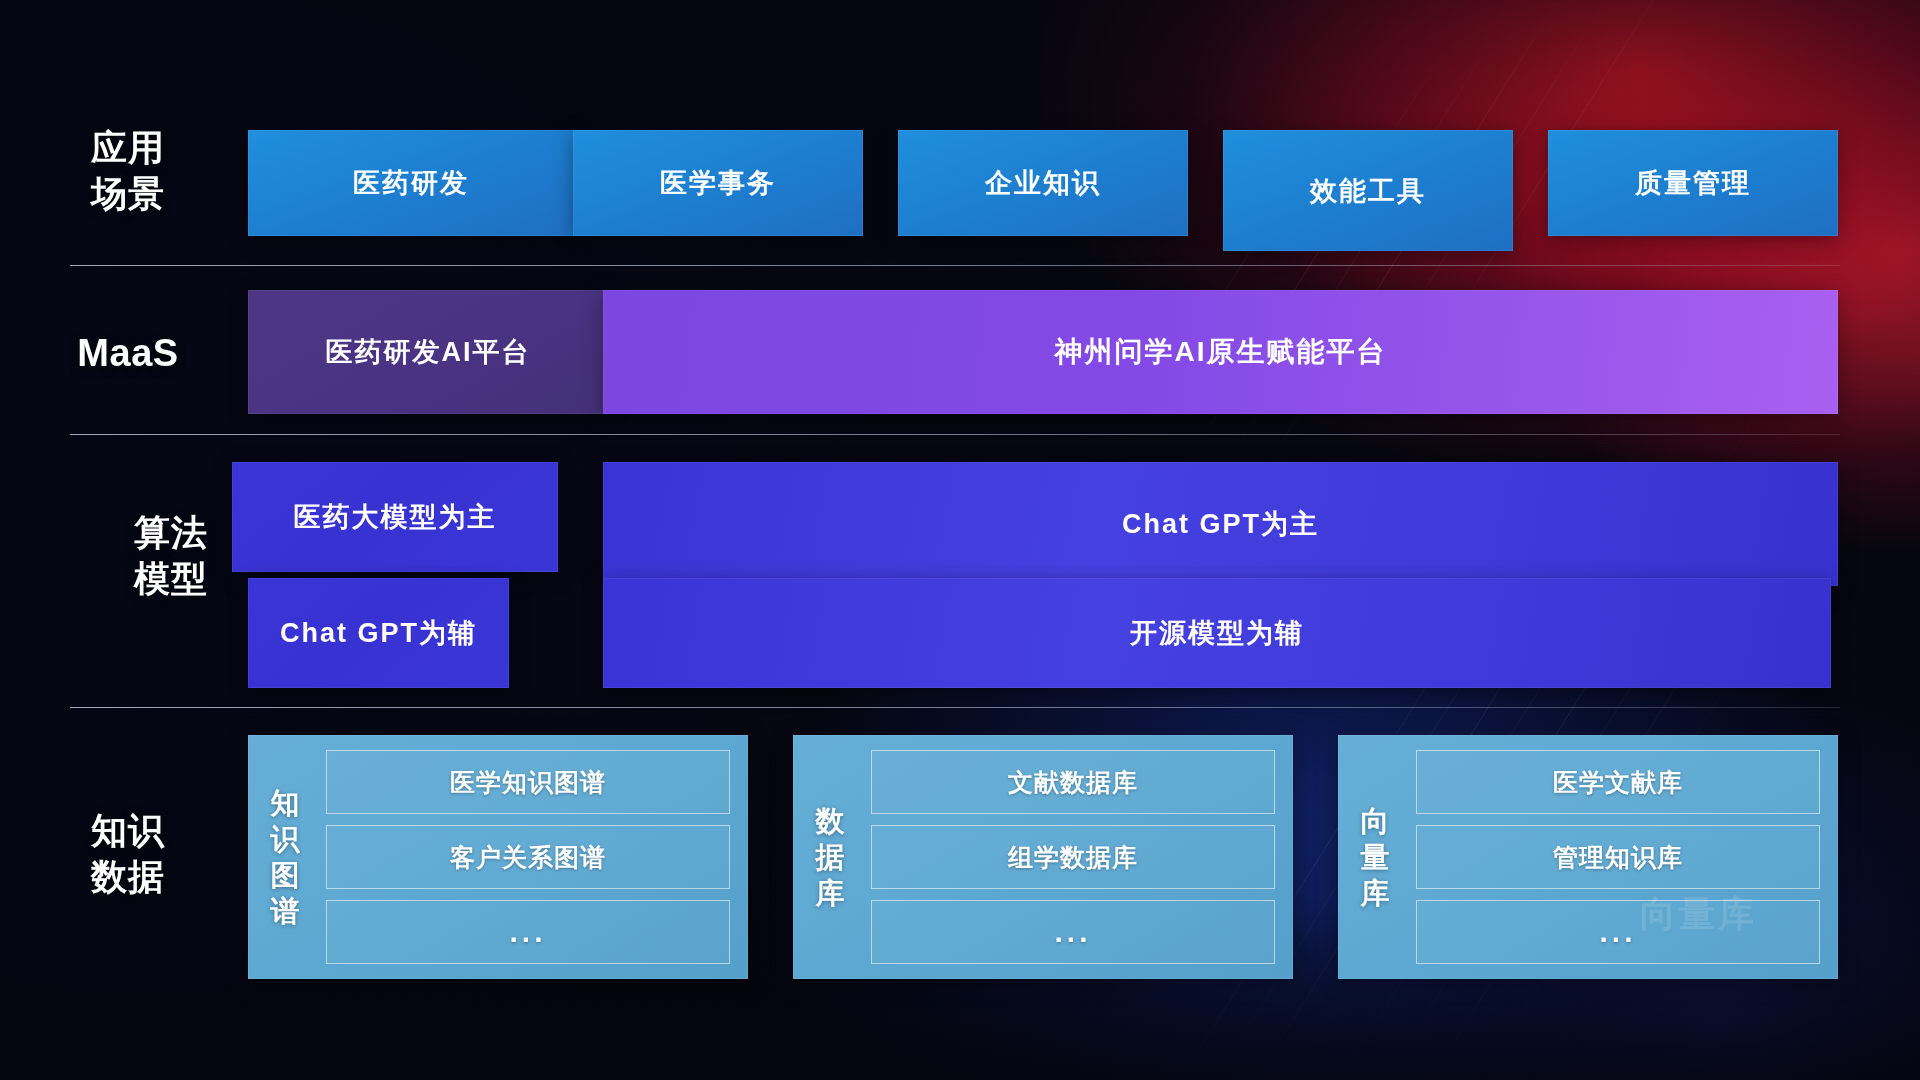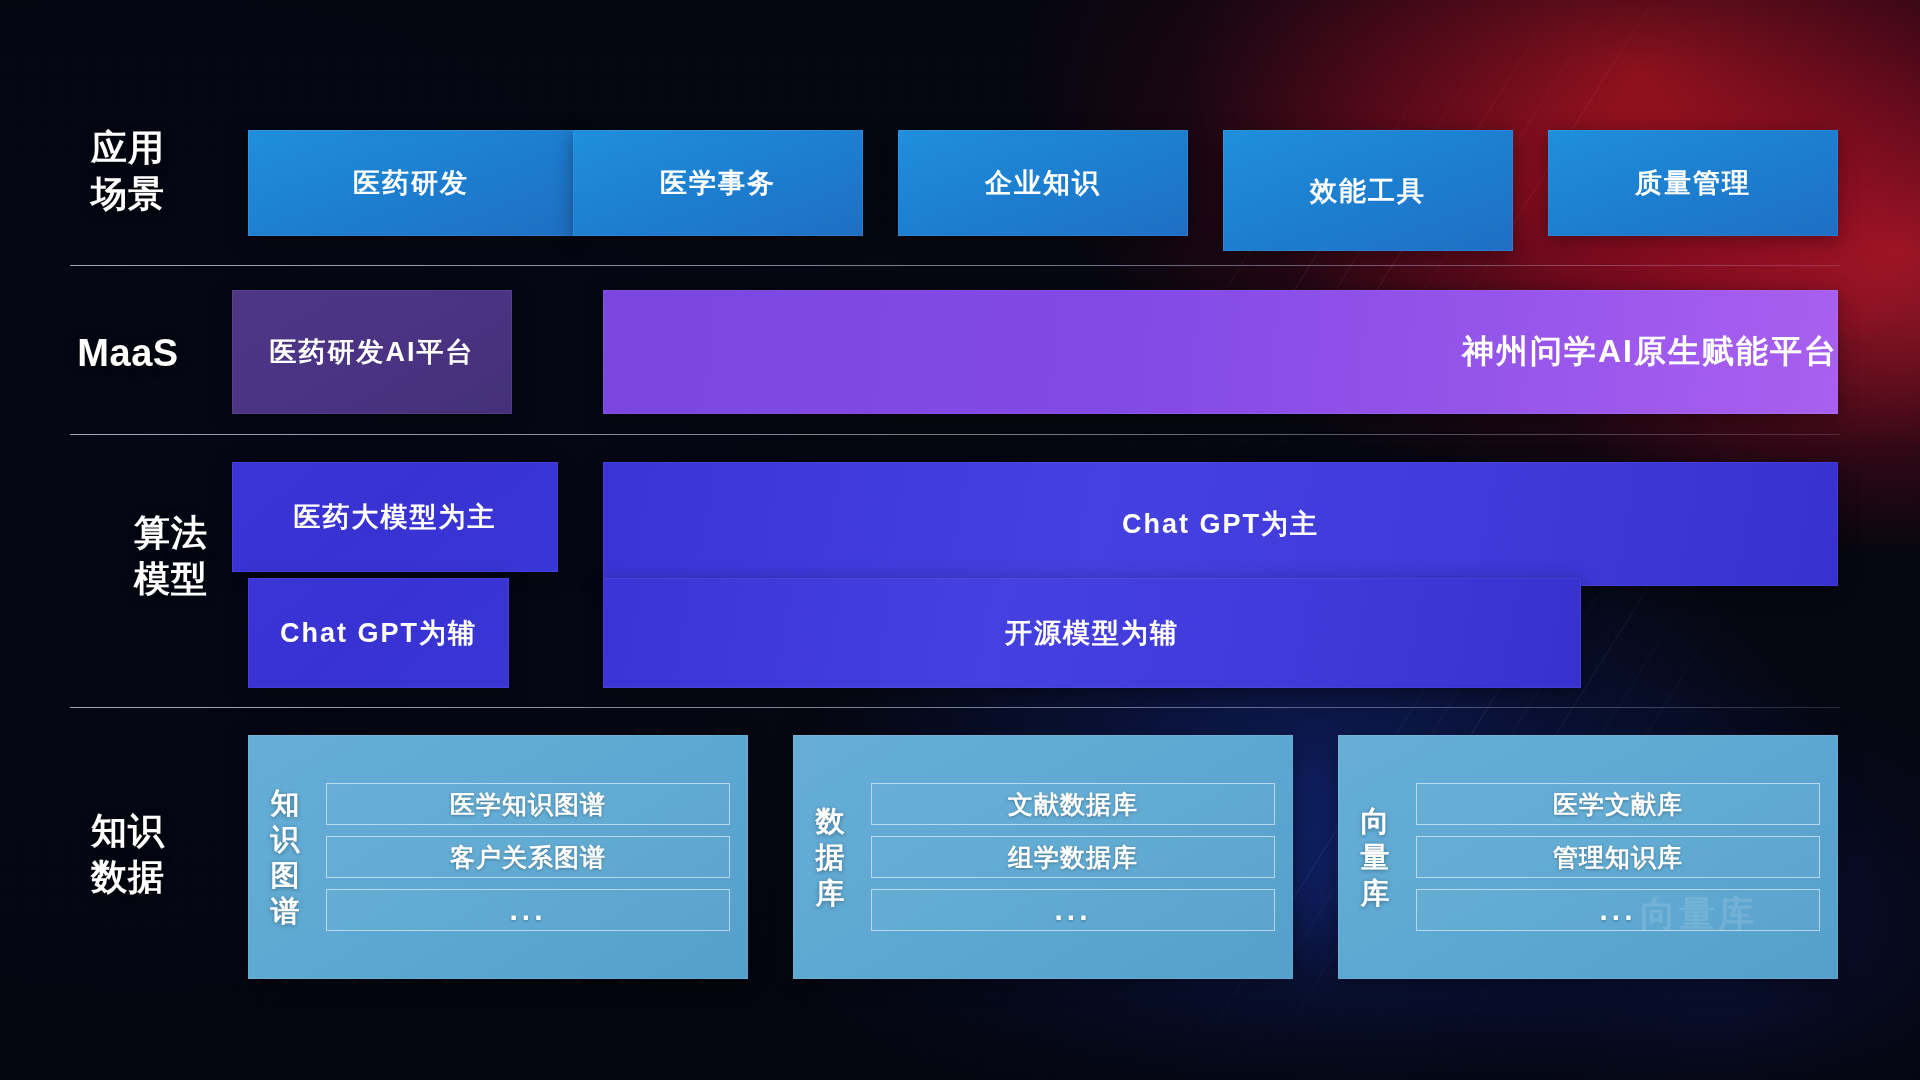--- a/index.html
+++ b/index.html
@@ -87,22 +87,21 @@
     display:flex; align-items:center; justify-content:center;
     color:#ffffff; font-weight:bold; letter-spacing:2px;
     box-shadow:inset 0 0 0 1px rgba(255,255,255,.06), 0 4px 18px rgba(0,0,0,.35);
   }
   .maas-box.narrow {
     background:linear-gradient(150deg,#4d3785 0%,#4a3382 55%,#443078 100%);
     font-size:27px;
   }
   .maas-box.wide {
     background:linear-gradient(96deg,#7b47e0 0%,#8349e6 42%,#9655ea 72%,#a95ff0 100%);
-    font-size:32px;
-    justify-content:flex-end;
+    font-size:28px;
   }
 
   
   .algo-box {
     position:absolute;
     display:flex; align-items:center; justify-content:center;
     color:#ffffff; font-weight:bold; letter-spacing:2px;
     font-size:27px;
     background:linear-gradient(140deg,#3b35d8 0%,#3832d2 45%,#3a36d6 100%);
     box-shadow:inset 0 0 0 1px rgba(255,255,255,.06), 0 4px 18px rgba(0,0,0,.35);
@@ -132,21 +131,21 @@
     text-shadow:0 1px 4px rgba(0,0,0,.35);
   }
   .k-vlabel span { display:block; }
   .k-items {
     flex:1 1 auto;
     display:flex; flex-direction:column;
     gap:11px;
     padding:14px 18px 14px 4px;
   }
   .k-item {
-    height:42px;
+    height:64px;
     border:1px solid rgba(255,255,255,.55);
     display:flex; align-items:center; justify-content:center;
     color:#ffffff;
     font-size:25px;
     font-weight:bold;
     letter-spacing:1px;
     background:rgba(255,255,255,.035);
     text-shadow:0 1px 3px rgba(0,0,0,.3);
     text-align:right;
   }
@@ -205,21 +204,21 @@
     <span>效能工具</span>
   </div>
   <div class="app-box" style="left:1548px; top:130px; width:290px; height:106px;">
     <span>质量管理</span>
   </div>
 
   <div class="divider" style="left:70px; top:265px; width:1770px;"></div>
 
   <div class="layer-label latin" style="left:48px; top:330px;">MaaS</div>
 
-  <div class="maas-box narrow" style="left:232px; top:290px; width:280px; height:124px;">
+  <div class="maas-box narrow" style="left:248px; top:290px; width:360px; height:124px;">
     <span>医药研发AI平台</span>
   </div>
   <div class="maas-box wide" style="left:603px; top:290px; width:1235px; height:124px;">
     <span>神州问学AI原生赋能平台</span>
   </div>
 
   <div class="divider" style="left:70px; top:434px; width:1770px;"></div>
 
   <div class="layer-label" style="left:48px; top:510px;text-align:right;">算法
 模型</div>
@@ -227,21 +226,21 @@
   <div class="algo-box" style="left:232px; top:462px; width:326px; height:110px;">
     <span>医药大模型为主</span>
   </div>
   <div class="algo-box wide" style="left:603px; top:462px; width:1235px; height:124px;">
     <span>Chat GPT为主</span>
   </div>
 
   <div class="algo-box" style="left:248px; top:578px; width:261px; height:110px;">
     <span>Chat GPT为辅</span>
   </div>
-  <div class="algo-box wide" style="left:603px; top:578px; width:978px; height:110px;">
+  <div class="algo-box wide" style="left:603px; top:578px; width:1228px; height:110px;">
     <span>开源模型为辅</span>
   </div>
 
   <div class="divider" style="left:70px; top:707px; width:1770px;"></div>
 
   <div class="layer-label" style="left:48px; top:808px;">知识
 数据</div>
 
   <div class="k-panel" style="left:248px; top:735px; width:500px; height:244px;">
     <div class="k-vlabel">

